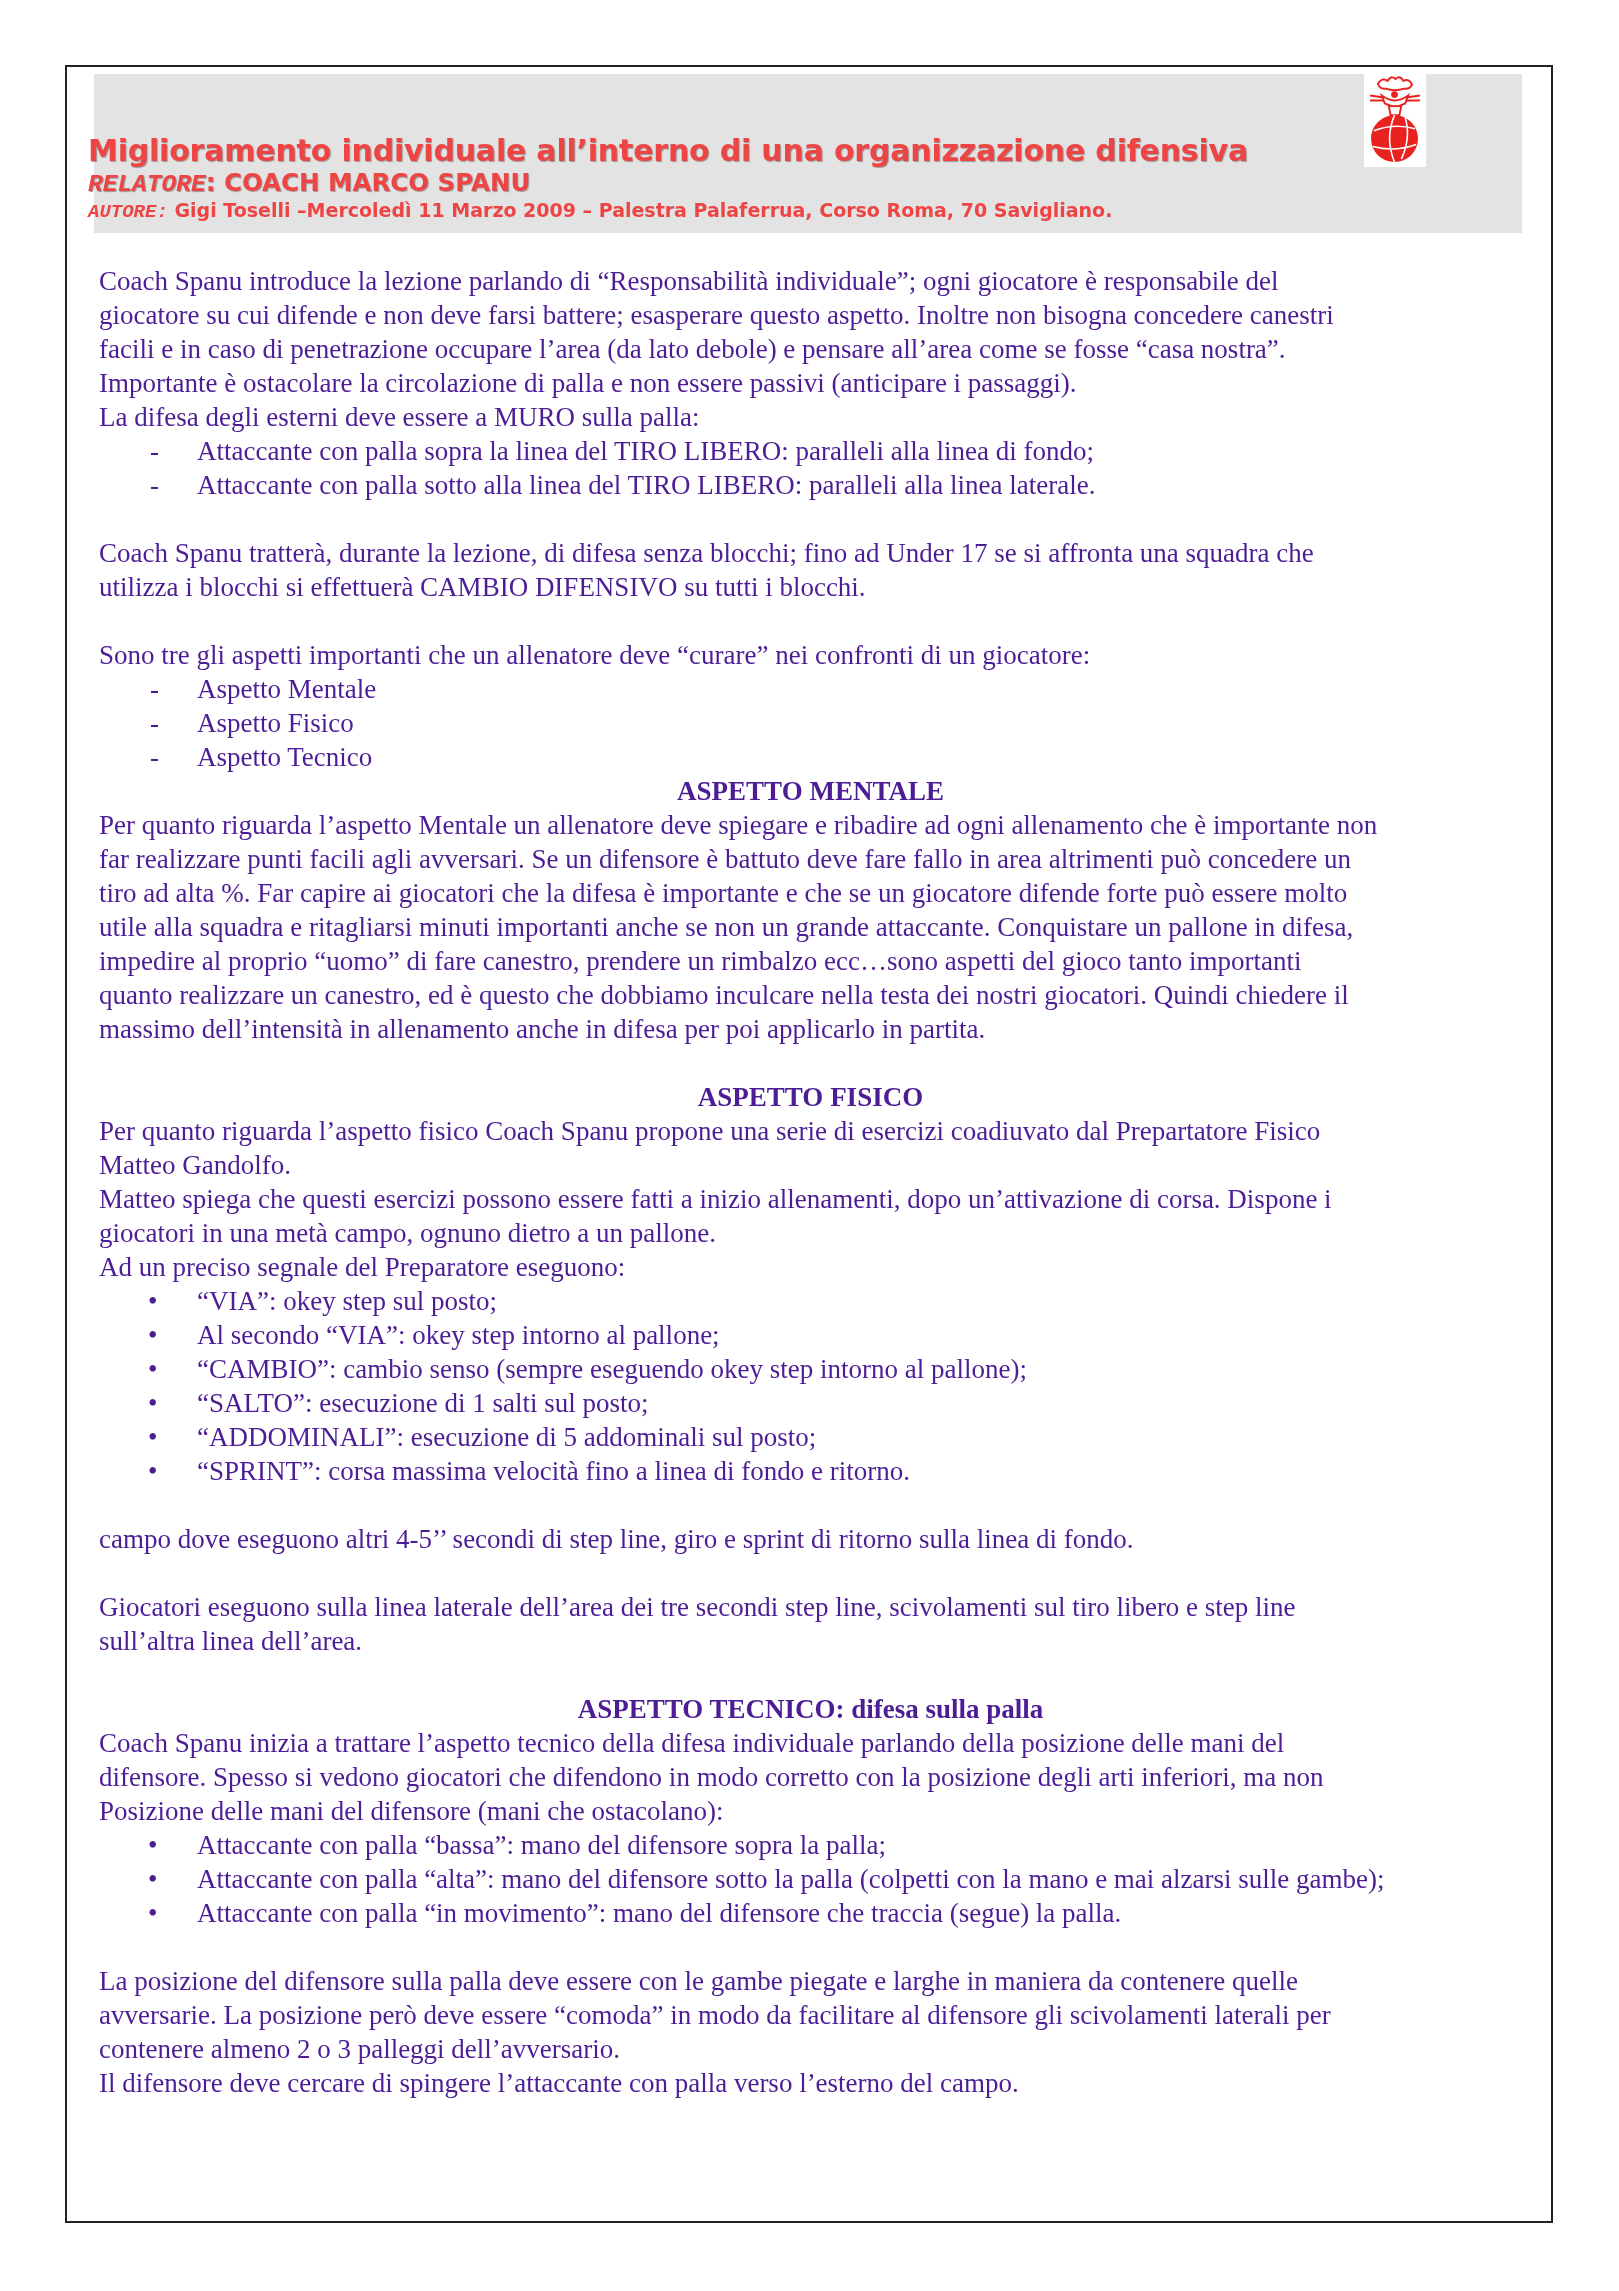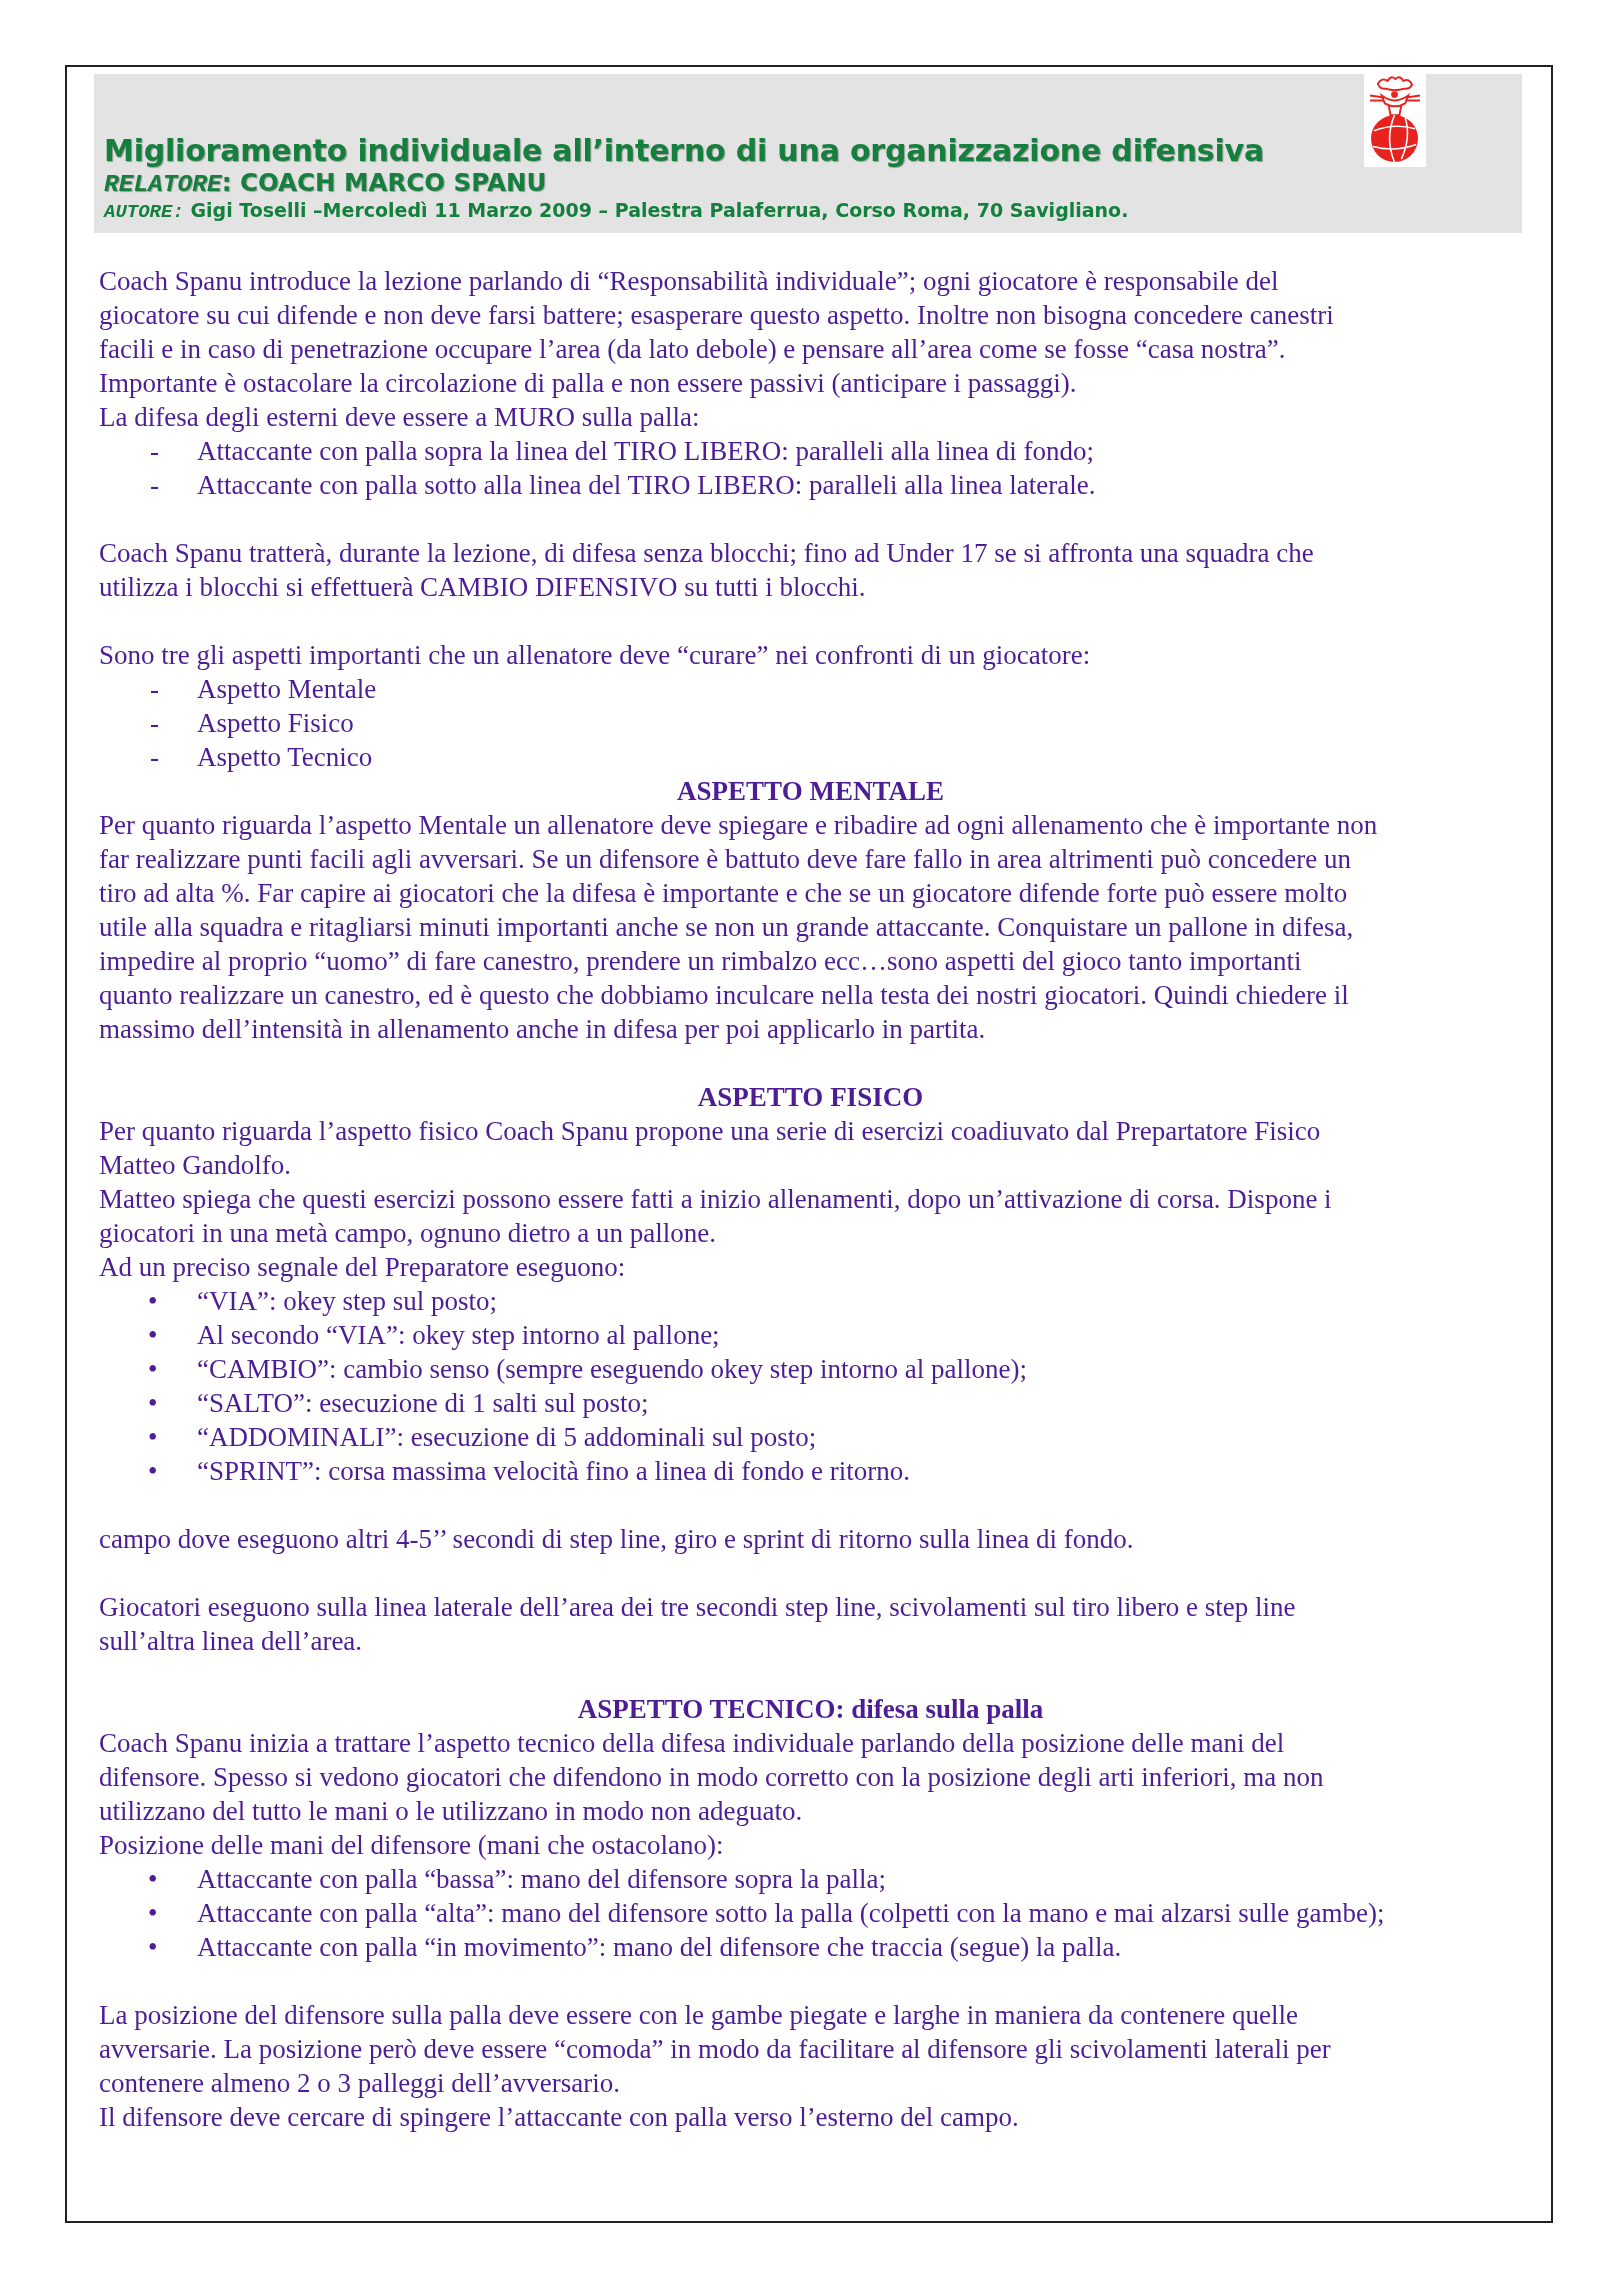--- a/index.html
+++ b/index.html
@@ -7,22 +7,22 @@
     .frame {
       position: absolute; left: 65px; top: 65px; width: 1488px; height: 2158px;
       border: 2px solid #222; border-right-width: 2px; border-bottom-width: 2px;
       box-sizing: border-box;
     }
     .header-band {
       position: absolute; left: 94px; top: 74px; width: 1428px; height: 159px;
       background: #e3e3e3;
     }
     .header-text {
-      position: absolute; left: 104px; top: 133px;
-      font-family: "DejaVu Sans", sans-serif; font-weight: bold; color: #15803d;
+      position: absolute; left: 88px; top: 133px;
+      font-family: "DejaVu Sans", sans-serif; font-weight: bold; color: #ef4444;
       text-shadow: 1px 1px 1px #9a9a9a;
     }
     .title { font-size: 30px; line-height: 35px; letter-spacing: -0.2px; white-space: nowrap; }
     .relatore { font-size: 24.5px; line-height: 29px; white-space: nowrap; }
     .autore { font-size: 19px; line-height: 23.5px; white-space: nowrap; text-shadow: none; }
     .it { font-style: italic; font-family: Liberation Mono, monospace; }
     .logo { position: absolute; left: 1364px; top: 74px; width: 62px; height: 93px; background: #fff; }
     .body-text {
       position: absolute; left: 99px; top: 264px; width: 1441px;
       font-family: Liberation Serif, serif; font-size: 27px; line-height: 34px; color: #4c1d95;
@@ -132,21 +132,20 @@
     <p class="p">Giocatori eseguono sulla linea laterale dell’area dei tre secondi step line, scivolamenti sul tiro libero e step line</p>
     <p class="p">sull’altra linea dell’area.</p>
   </section>
 
   <div class="blank"></div>
 
   <section>
     <p class="p h">ASPETTO TECNICO: difesa sulla palla</p>
     <p class="p">Coach Spanu inizia a trattare l’aspetto tecnico della difesa individuale parlando della posizione delle mani del</p>
     <p class="p">difensore. Spesso si vedono giocatori che difendono in modo corretto con la posizione degli arti inferiori, ma non</p>
-    <p class="p">utilizzano del tutto le mani o le utilizzano in modo non adeguato.</p>
     <p class="p">Posizione delle mani del difensore (mani che ostacolano):</p>
     <ul class="list">
       <li><span class="mk">•</span><span>Attaccante con palla “bassa”: mano del difensore sopra la palla;</span></li>
       <li><span class="mk">•</span><span>Attaccante con palla “alta”: mano del difensore sotto la palla (colpetti con la mano e mai alzarsi sulle gambe);</span></li>
       <li><span class="mk">•</span><span>Attaccante con palla “in movimento”: mano del difensore che traccia (segue) la palla.</span></li>
     </ul>
     <div class="blank"></div>
     <p class="p">La posizione del difensore sulla palla deve essere con le gambe piegate e larghe in maniera da contenere quelle</p>
     <p class="p">avversarie. La posizione però deve essere “comoda” in modo da facilitare al difensore gli scivolamenti laterali per</p>
     <p class="p">contenere almeno 2 o 3 palleggi dell’avversario.</p>

